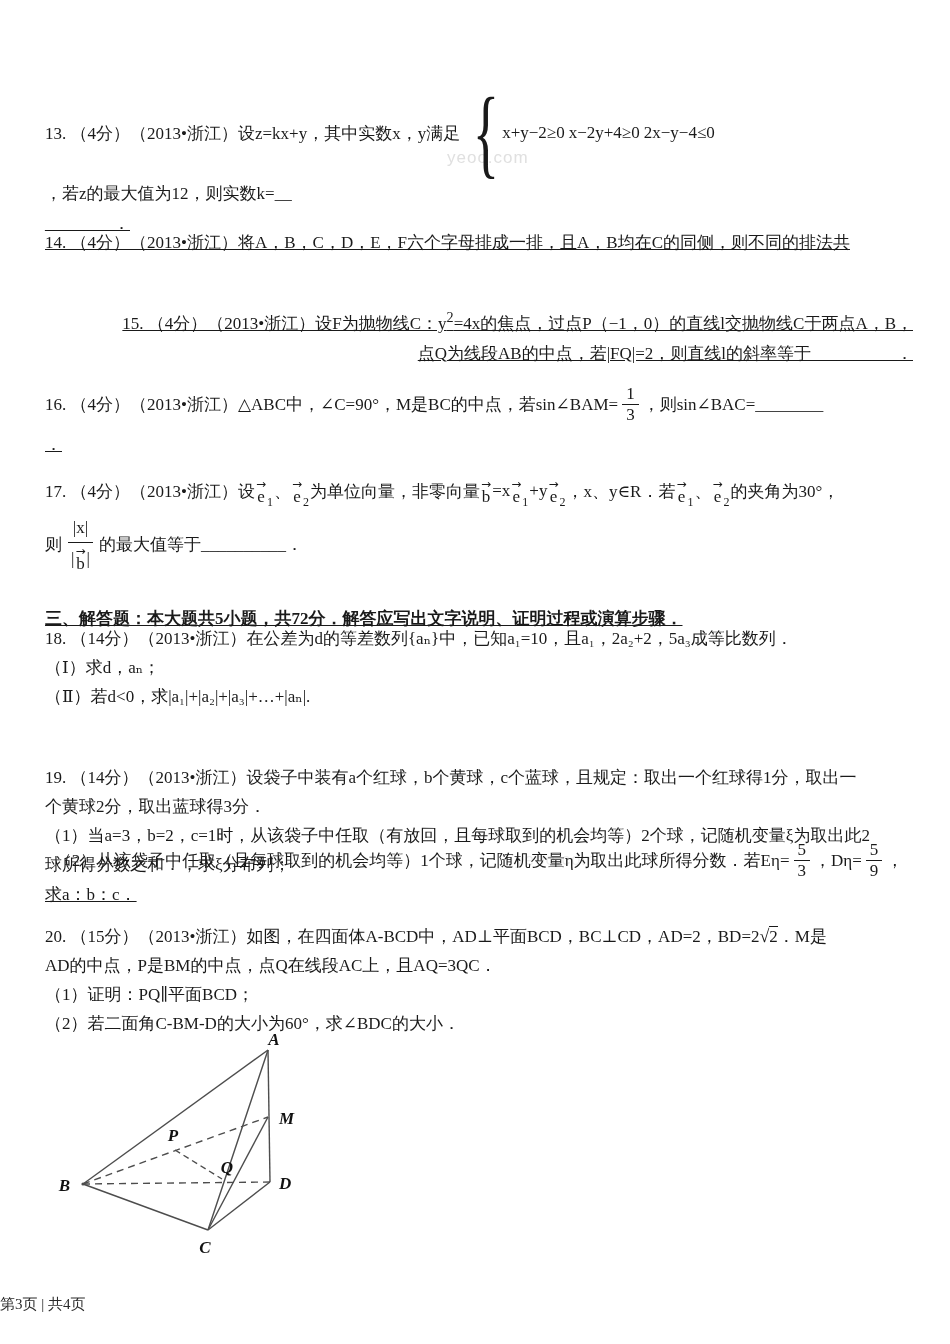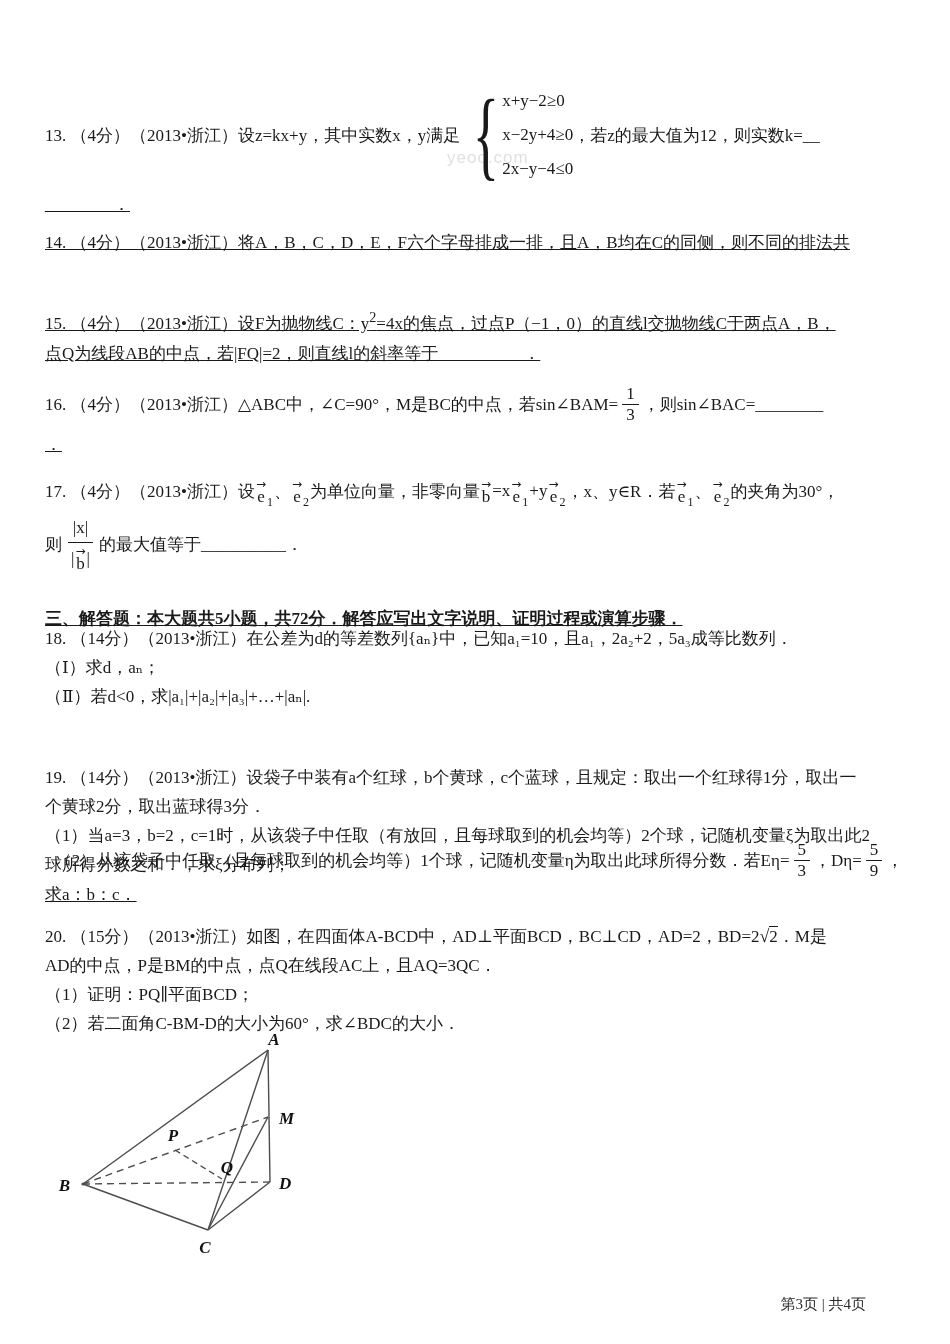--- a/index.html
+++ b/index.html
@@ -13,42 +13,42 @@
   .line{line-height:29px;min-height:29px;}
   .lh30{line-height:30px;min-height:30px;text-decoration:underline;}
   .row{display:flex;align-items:center;flex-wrap:wrap;}
   .seg{white-space:pre-wrap;}
   
   .brace{
     font-size:100px;line-height:98px;font-weight:normal;
     transform:scaleX(0.55);margin-left:2px;margin-right:-8px;
     font-family:"Liberation Serif",serif;
   }
-  .sys{display:inline-flex;flex-direction:column;gap:4px;font-family:Liberation Serif, serif;}
+  .sys{display:inline-flex;gap:4px;font-family:Liberation Serif, serif;}
   .sys .seg{line-height:30px;}
   
   .frac{display:inline-flex;flex-direction:column;align-items:center;margin:0 4px;}
   .frac .fnum{border-bottom:1.6px solid #1a1a1a;padding:0 4px;line-height:20px;}
   .frac .fden{padding:0 4px;line-height:20px;}
   .fracbig .fnum{line-height:24px;padding:2px 5px;}
   .fracbig .fden{line-height:26px;padding:2px 5px;display:inline-flex;align-items:flex-end;}
   
   .vecu{display:inline-flex;align-items:flex-end;margin:0 1px;}
   .vcol{display:inline-flex;flex-direction:column;align-items:center;line-height:1;}
   .varr{font-size:12px;height:10px;font-family:"DejaVu Sans",sans-serif;}
   .vbase{font-size:17px;line-height:17px;}
   .vsub{font-size:12px;margin-bottom:-5px;margin-left:1px;}
   
   .rad{font-size:18px;}
   .cand{border-top:1.5px solid #1a1a1a;}
   .sec-h{font-weight:bold;}
   .watermark{position:absolute;color:#e0e0e0;font-size:17px;
     font-family:"Liberation Sans",sans-serif;letter-spacing:1px;}
   .footer{
-    position:absolute;left:0;top:1292px;width:866px;text-align:right;
+    position:absolute;left:0;top:1292px;width:866px;text-align:left;
     font-size:15px;color:#2b2b2b;line-height:24px;
   }
   .fig{position:absolute;left:40px;top:1032px;}
   .fig text{font-size:17px;font-style:italic;font-weight:bold;
     font-family:"Liberation Serif","DejaVu Serif",serif;fill:#111;}
 </style>
 </head>
 <body>
 
 <div>
@@ -67,21 +67,21 @@
       </span>
       <span class="seg">，若z的最大值为12，则实数k=__</span>
     </div>
     <div class="lh30" style="margin-top:4px;">________．</div>
   </section>
 
   <section class="q" style="top:228px;">
     <div class="lh30">14. （4分）（2013•浙江）将A，B，C，D，E，F六个字母排成一排，且A，B均在C的同侧，则不同的排法共</div>
   </section>
 
-  <section class="q" style="top:302px;">
+  <section class="q" style="top:302px;text-align:right;">
     <div class="lh30">
       <span class="seg">15. （4分）（2013•浙江）设F为抛物线C：y</span><sup>2</sup><span class="seg">=4x的焦点，过点P（−1，0）的直线l交抛物线C于两点A，B，</span>
     </div>
     <div class="lh30">点Q为线段AB的中点，若|FQ|=2，则直线l的斜率等于__________．</div>
   </section>
 
   <section class="q" style="top:382px;">
     <div class="row" style="min-height:44px;">
       <span class="seg">16. （4分）（2013•浙江）△ABC中，∠C=90°，M是BC的中点，若sin∠BAM=</span>
       <span class="frac">

